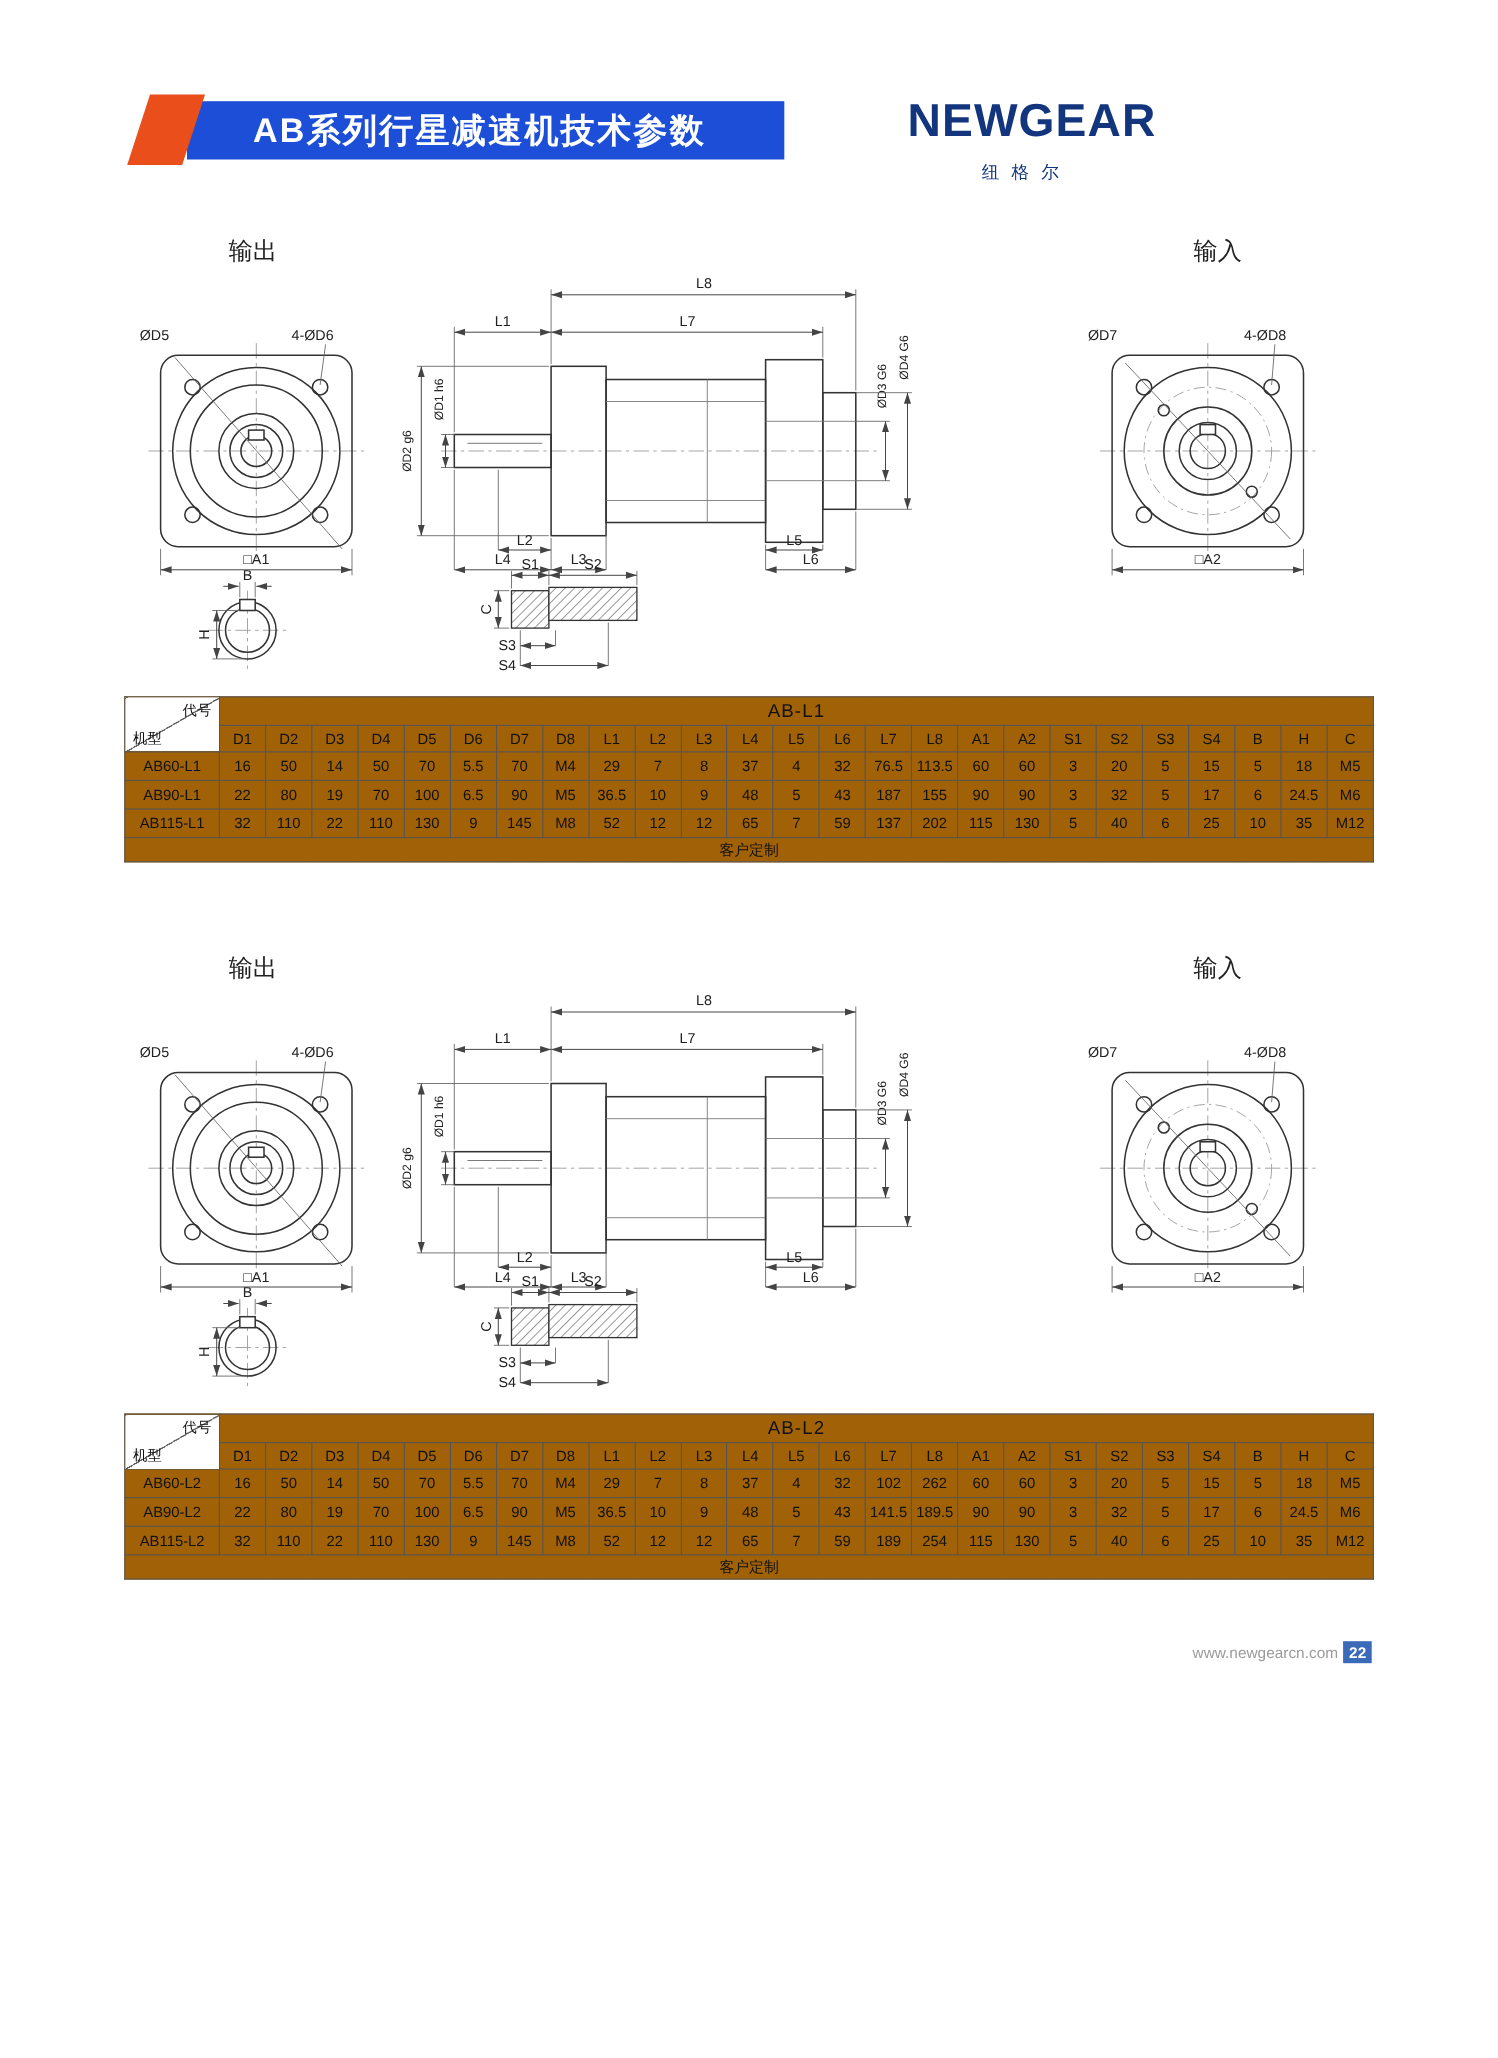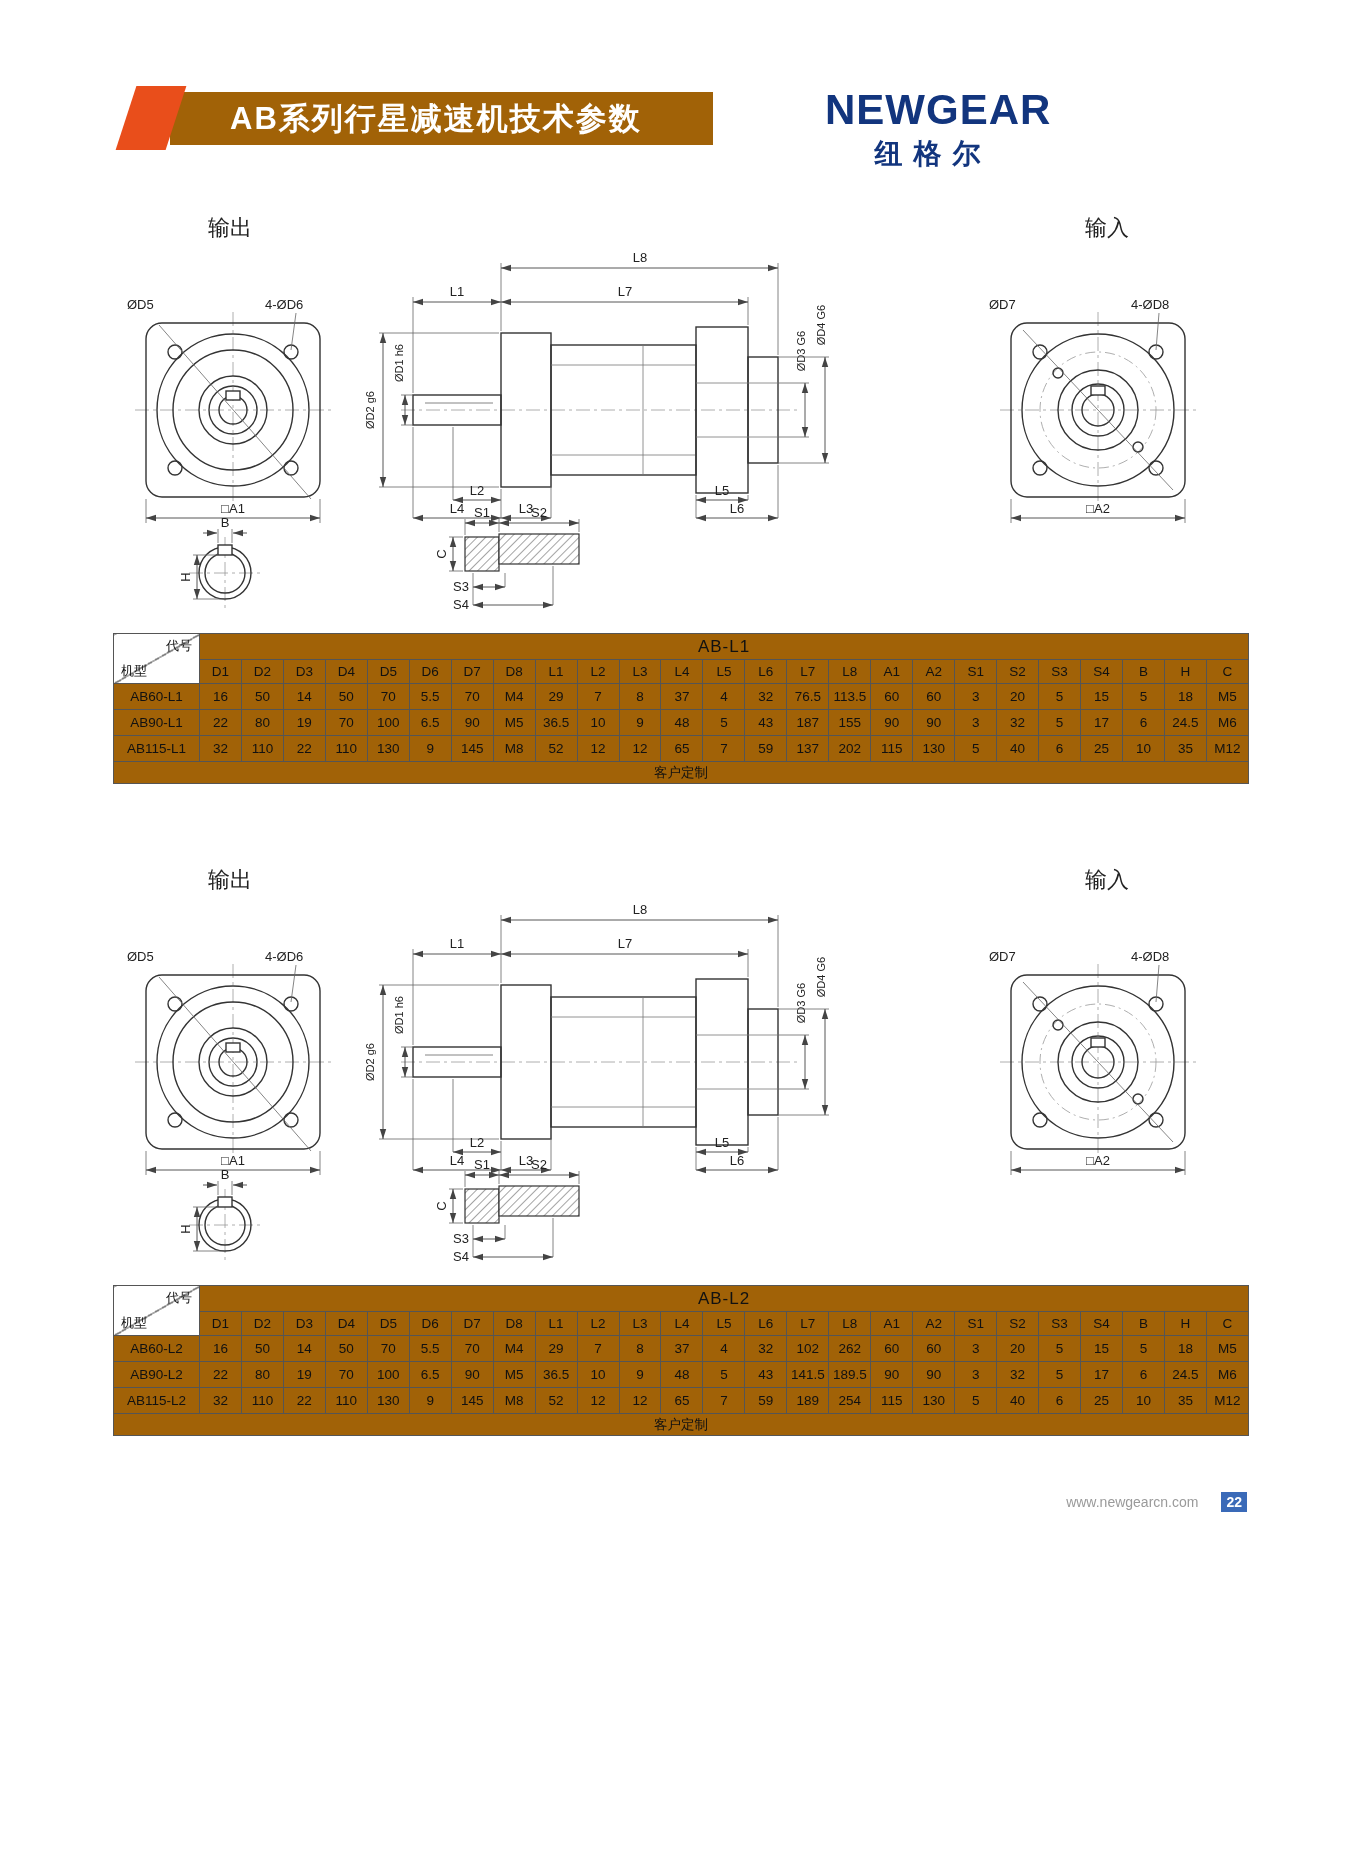--- a/index.html
+++ b/index.html
@@ -4,25 +4,25 @@
 <style>
   * { margin:0; padding:0; box-sizing:border-box; }
   html,body { background:#fff; }
   .page { position:relative; width:1362px; height:1871px; background:#fff;
           font-family:"Liberation Sans", sans-serif; overflow:hidden; }
 
   
   .header-accent { position:absolute; left:126px; top:86px; width:50px; height:64px;
                    background:#e94e1b; transform:skewX(-18deg); z-index:2; }
   .title-bar { position:absolute; left:170px; top:92px; width:543px; height:53px;
-               background:#a16207; z-index:1; display:flex; align-items:center; padding-left:60px; }
+               background:#1d4ed8; z-index:1; display:flex; align-items:center; padding-left:60px; }
   .title-bar .title-text { color:#fff; font-size:31px; font-weight:bold; letter-spacing:2px; white-space:nowrap; }
   .logo { position:absolute; top:86px; right:332px; width:205px; text-align:center; color:#12357e; }
   .logo-en { font-size:42px; font-weight:bold; letter-spacing:1px; }
-  .logo-cn { font-size:28px; font-weight:bold; letter-spacing:11px; text-indent:11px; margin-top:1px; }
+  .logo-cn { font-size:16px; font-weight:normal; letter-spacing:11px; text-indent:11px; margin-top:13px; }
 
   
   .section { position:absolute; left:113px; width:1136px; }
   .drawing { width:1136px; height:420px; }
 
   
   .ln   { fill:none; stroke:#333; stroke-width:1.4; }
   .lnw  { fill:#fff; stroke:#333; stroke-width:1.4; }
   .thin { stroke:#666; stroke-width:0.8; fill:none; }
   .thin2{ stroke:#777; stroke-width:0.8; fill:none; }
@@ -46,21 +46,21 @@
   .spec th.t-title { font-size:17px; letter-spacing:1px; }
   .spec td.t-footer { height:22px; font-size:13.5px; }
   .spec th.corner { position:relative; padding:0;
       background:linear-gradient(to bottom right,
         #fff calc(50% - 0.6px), #555 calc(50% - 0.6px),
         #555 calc(50% + 0.6px), #fff calc(50% + 0.6px)); }
   .spec .c-top { position:absolute; top:3px; right:7px; font-size:13px; }
   .spec .c-bot { position:absolute; bottom:3px; left:7px; font-size:13px; }
 
   
-  .footer { position:absolute; top:1492px; right:115px; display:flex; align-items:center; gap:23px; }
+  .footer { position:absolute; top:1492px; right:115px; display:flex; align-items:center; gap:5px; }
   .footer-url { color:#9a9a9a; font-size:14px; }
   .footer-page { background:#3a6ab8; color:#fff; font-size:14px; font-weight:bold;
                  padding:2px 5px; line-height:16px; }
 </style>
 </head>
 <body>
 
 <div class="page">
 
   <div class="header-accent"></div>

